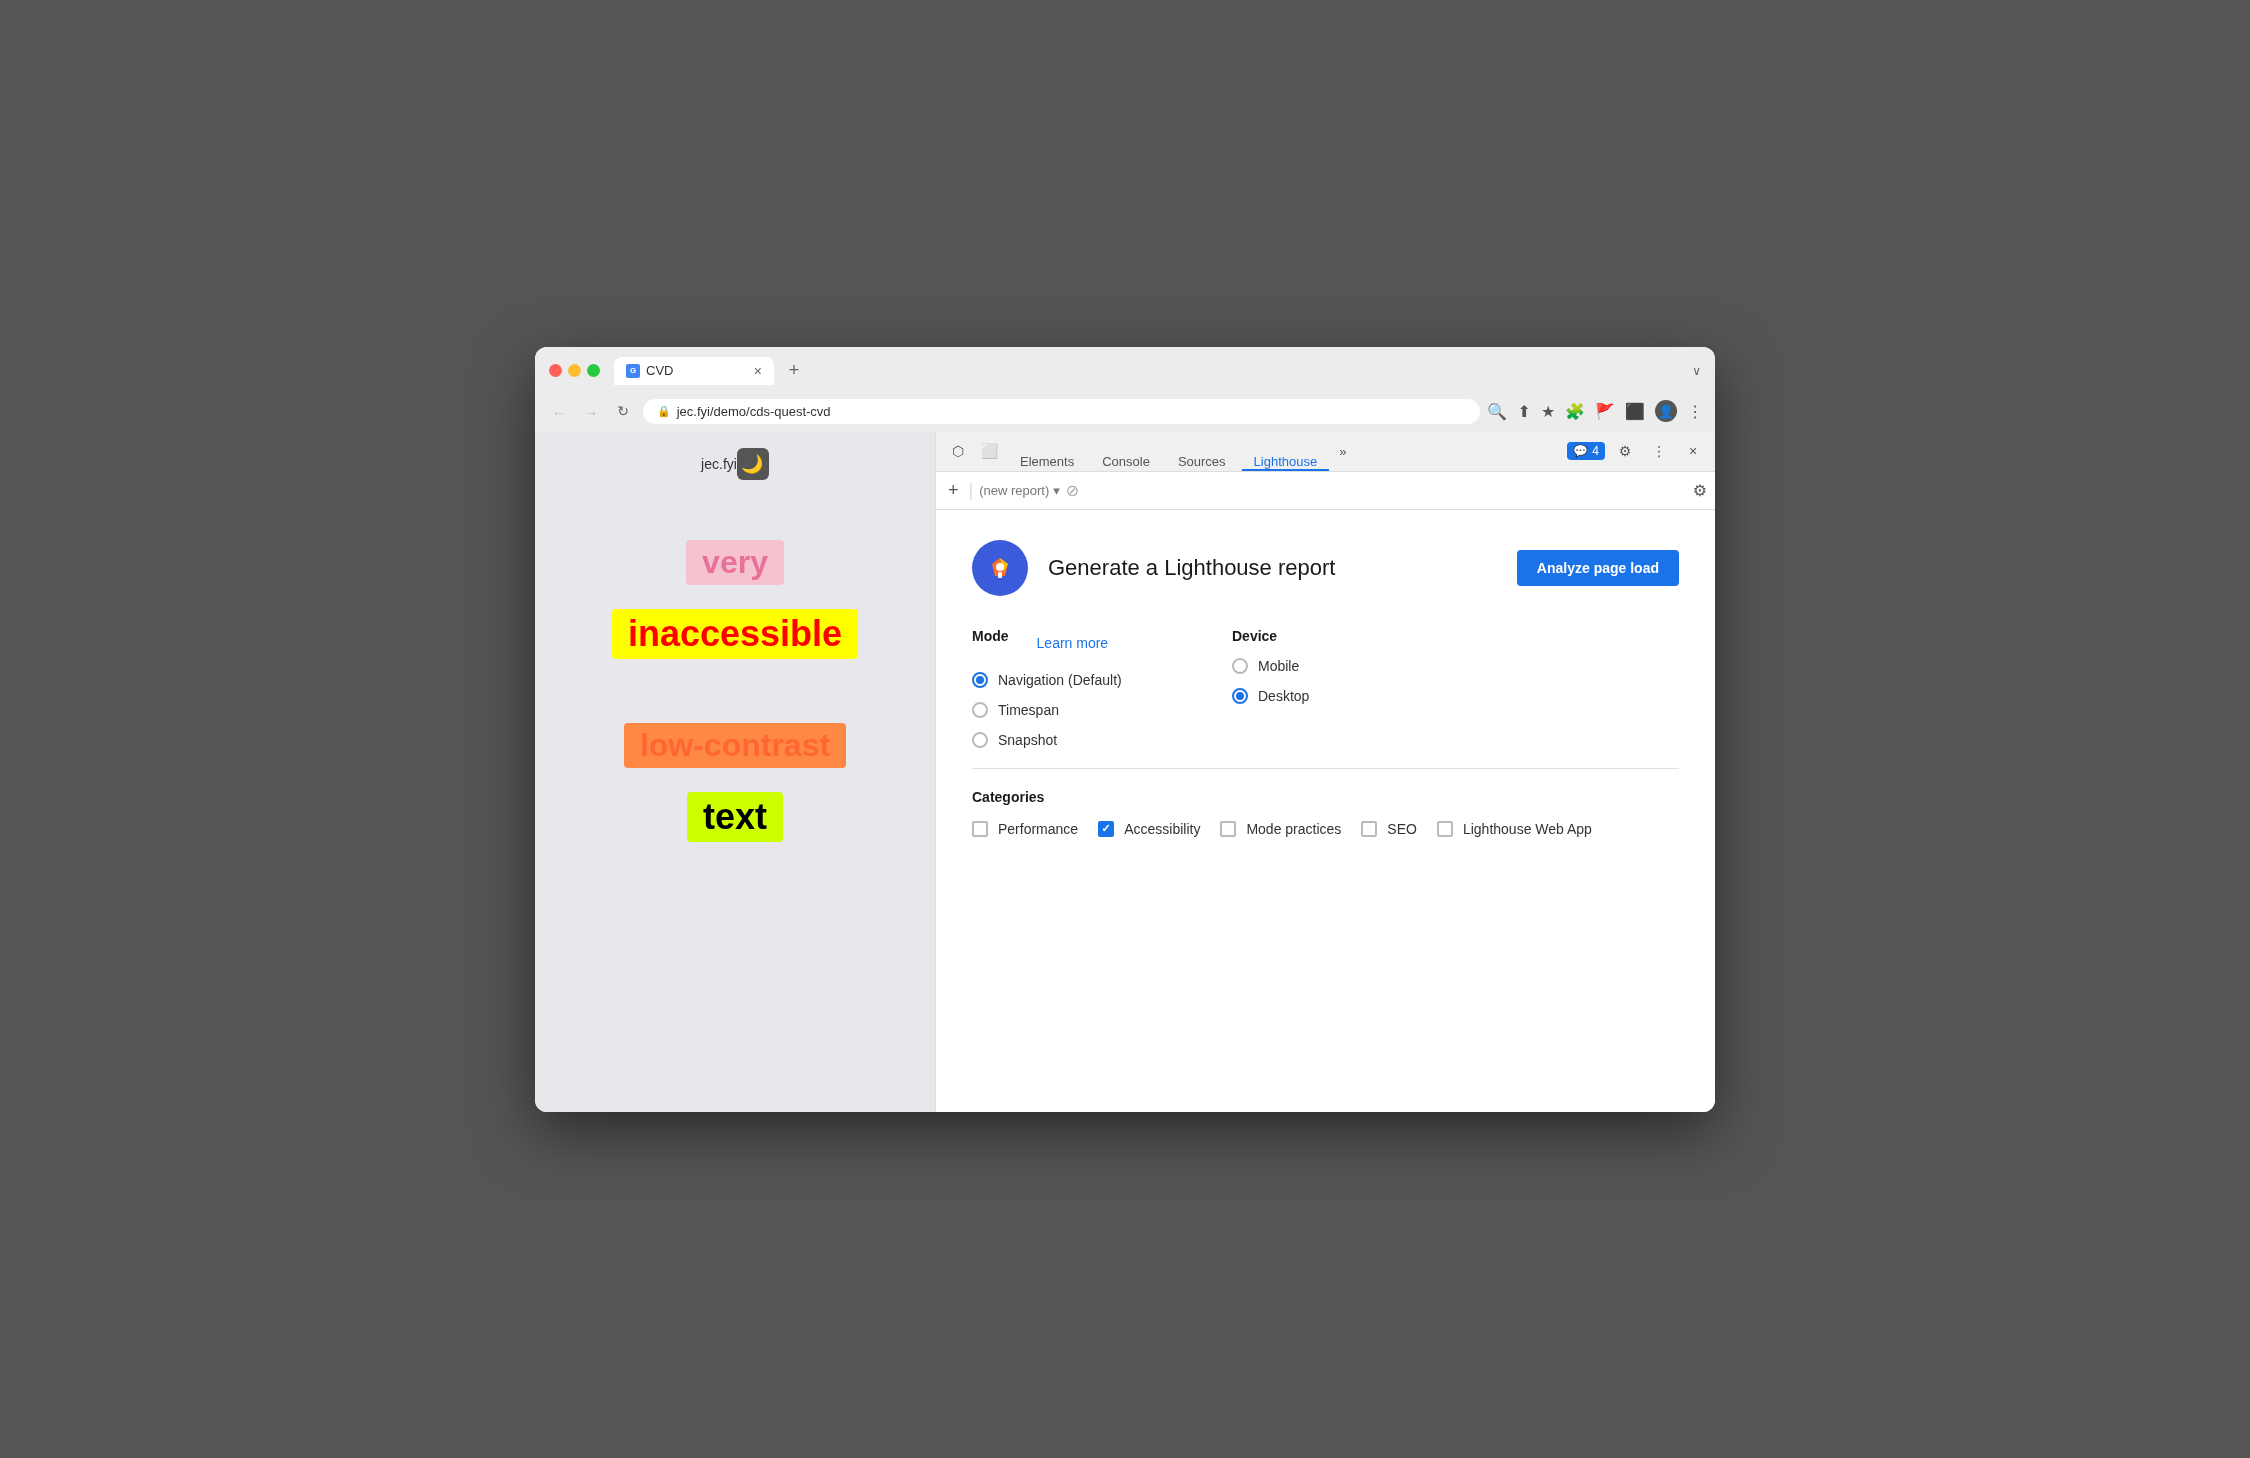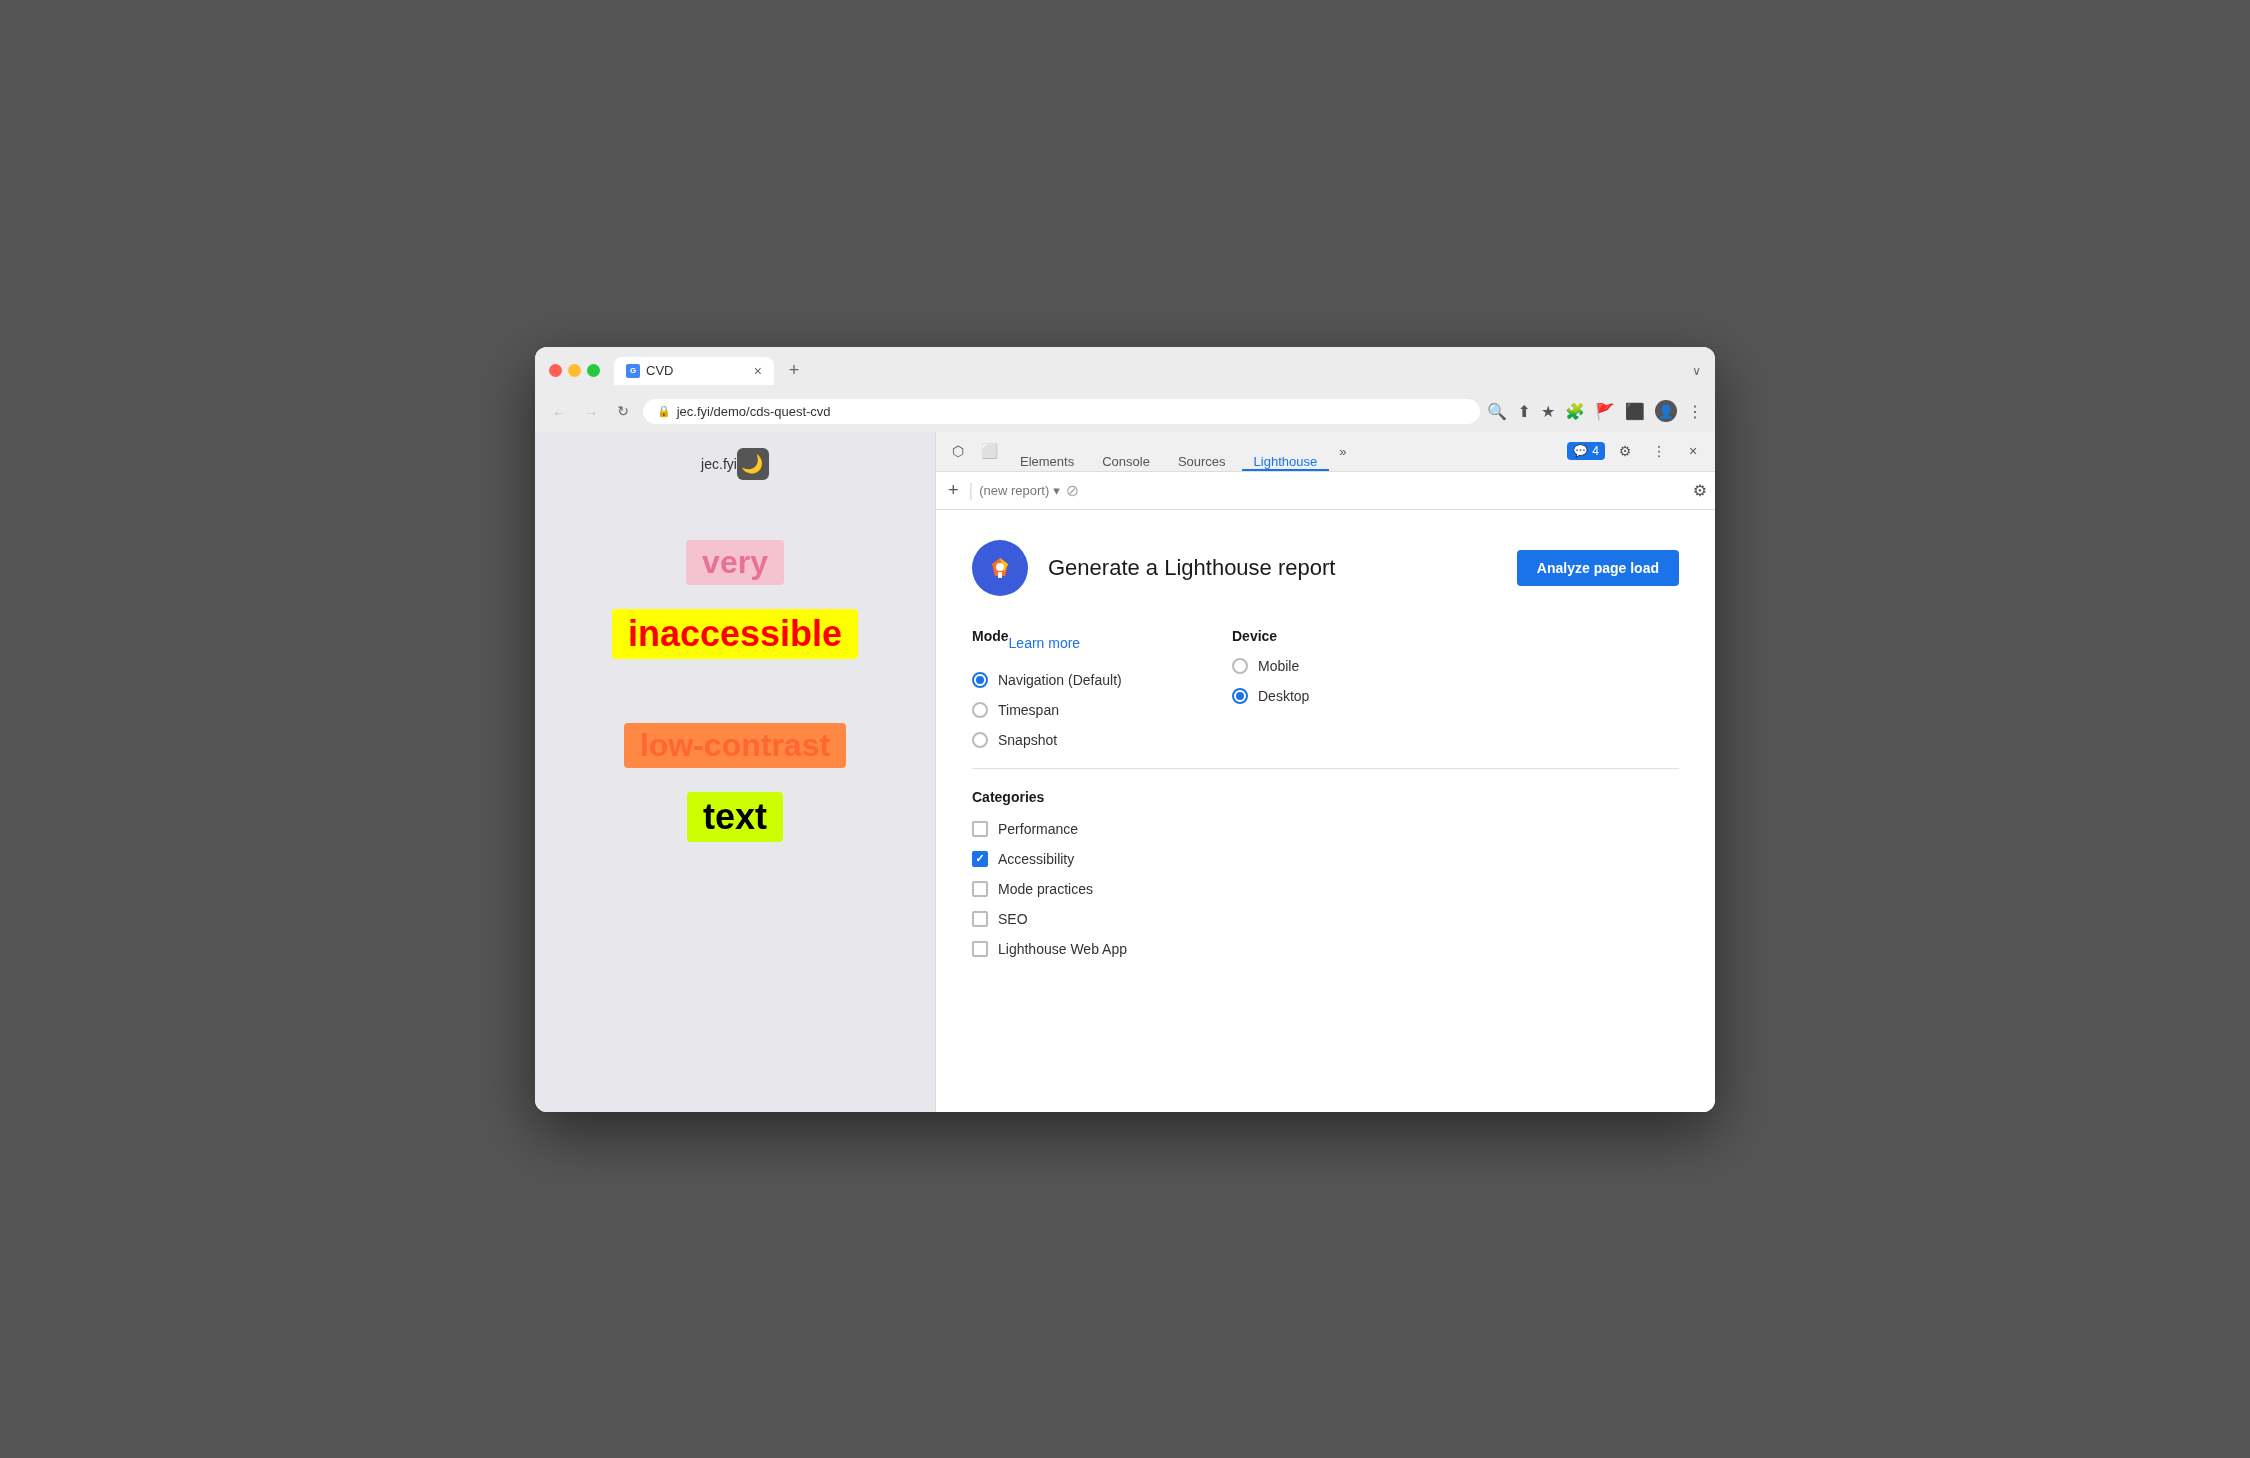--- a/index.html
+++ b/index.html
@@ -388,21 +388,21 @@
     }
     .lh-learn-more {
       color: #1a73e8;
       font-size: 14px;
       text-decoration: none;
       font-weight: 500;
     }
     .lh-mode-label {
       display: flex;
       align-items: center;
-      gap: 0;
+      gap: 28px;
       margin-bottom: 14px;
       text-align: right;
     }
     .radio-group {
       display: flex;
       flex-direction: column;
       gap: 14px;
     }
     .radio-item {
       display: flex;
@@ -426,22 +426,21 @@
       border: 2px solid #1a73e8;
     }
     .radio-dot {
       width: 8px;
       height: 8px;
       border-radius: 50%;
       background: #1a73e8;
     }
     .checkbox-group {
       display: flex;
-      flex-direction: column;
-      gap: 14px;
+      gap: 20px;
     }
     .checkbox-item {
       display: flex;
       align-items: center;
       gap: 10px;
       font-size: 14px;
       color: #333;
       cursor: pointer;
     }
     .checkbox-box {

